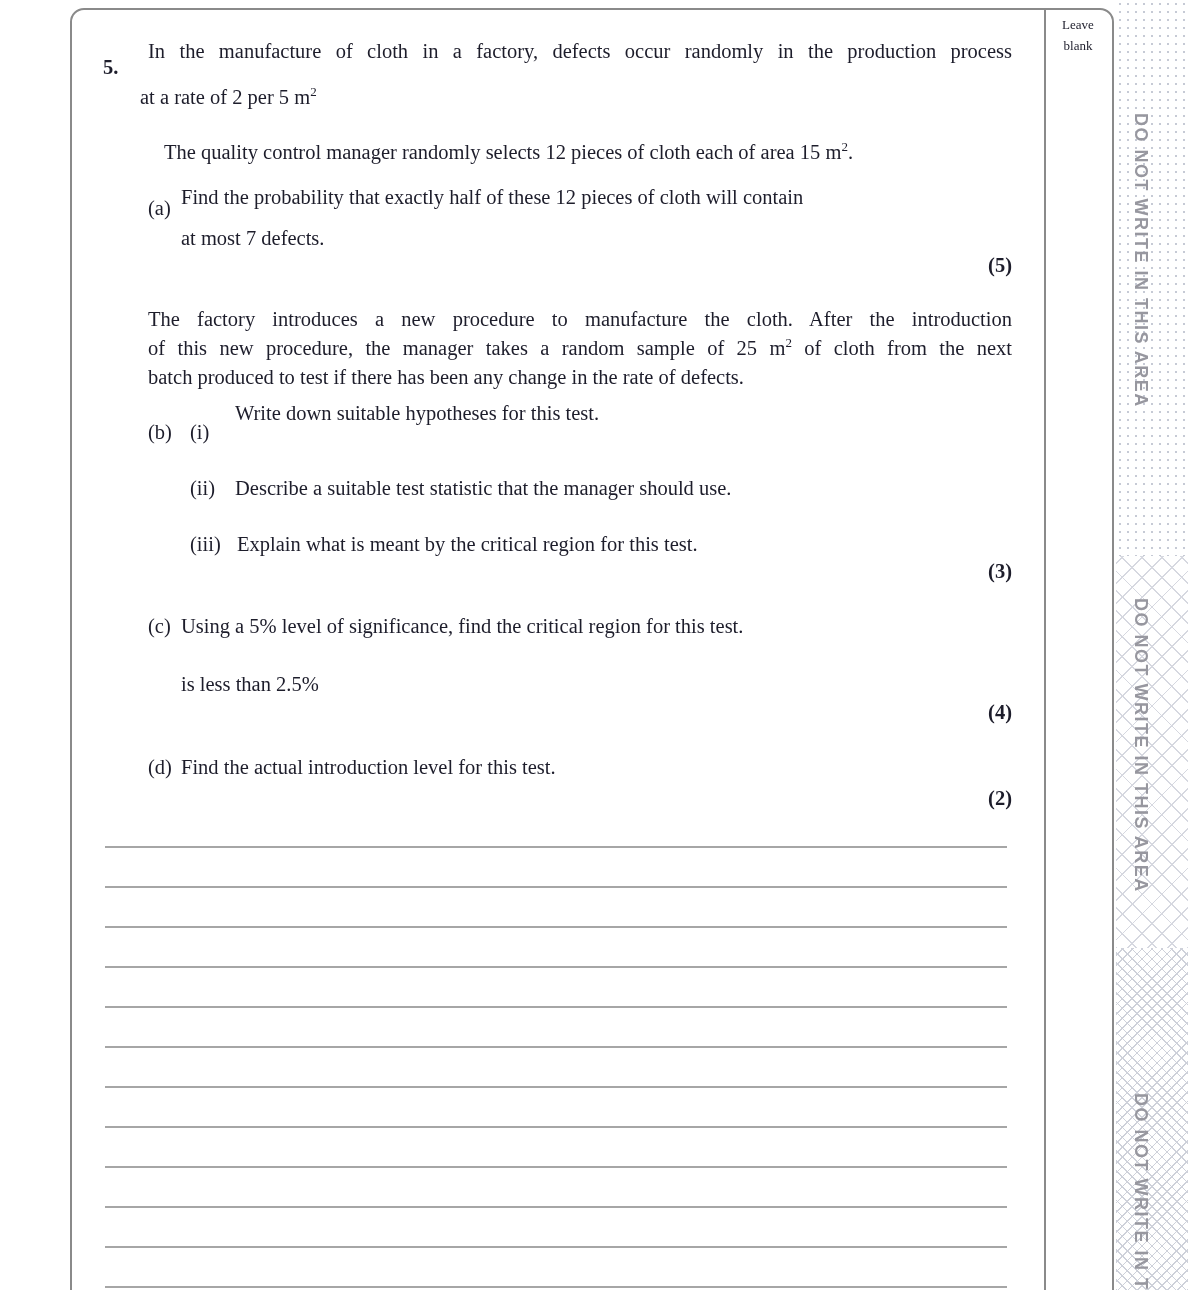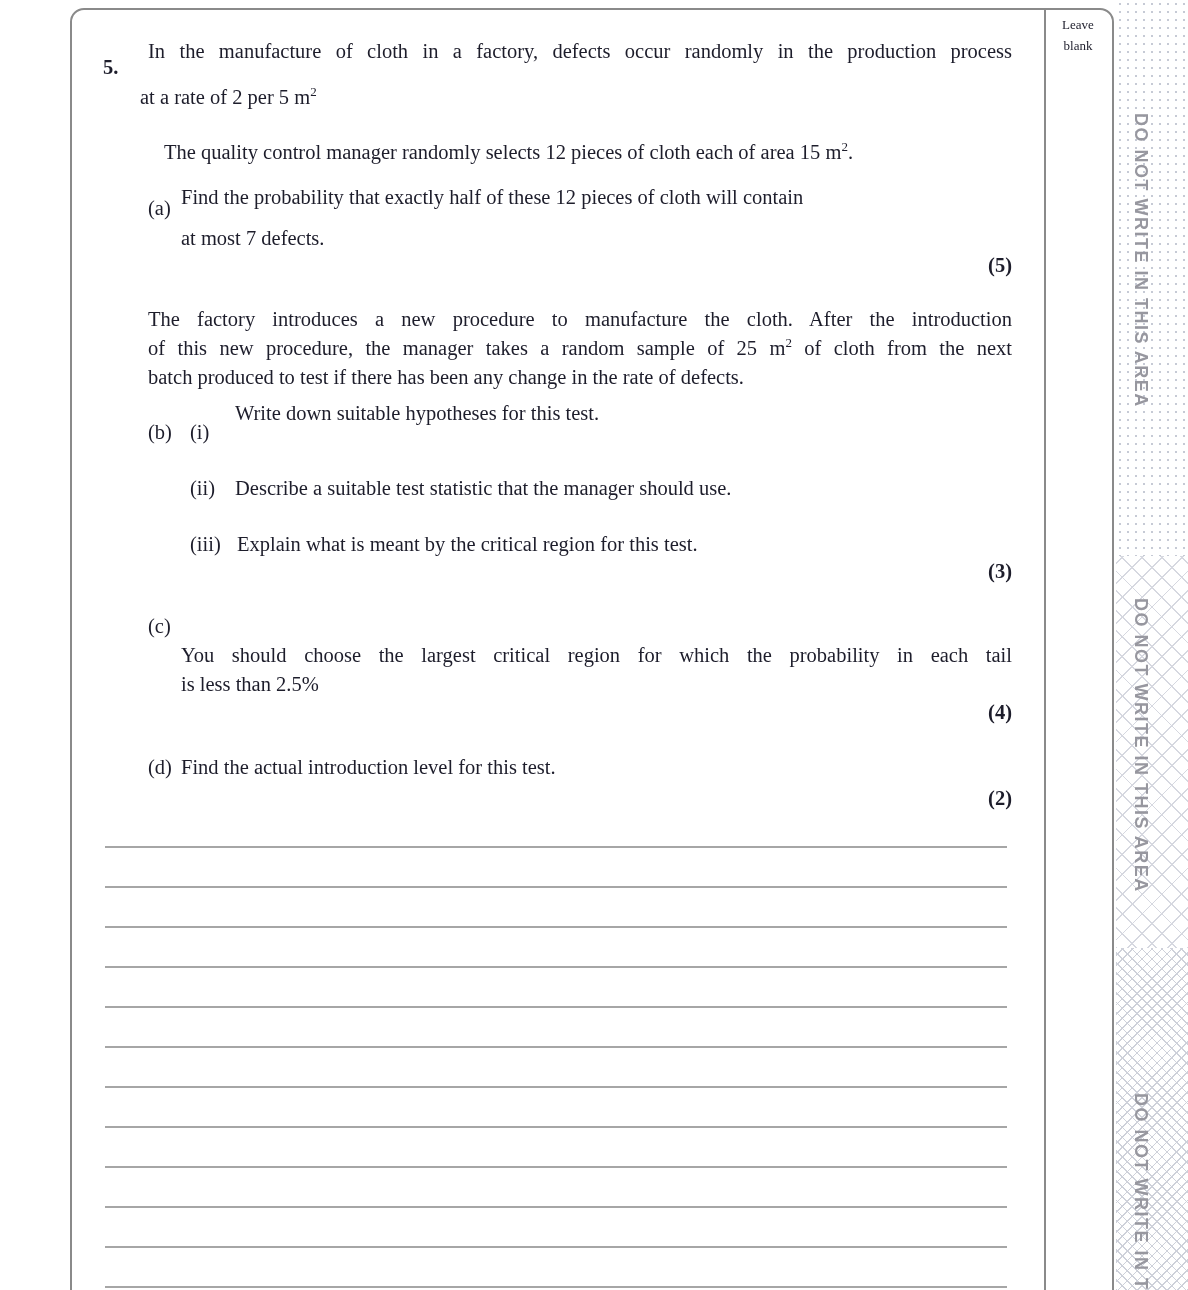--- a/index.html
+++ b/index.html
@@ -120,21 +120,21 @@
   <div class="txt" style="left:148px;top:417px;">(b)</div>
   <div class="txt" style="left:190px;top:417px;">(i)</div>
   <div class="txt" style="left:235px;top:398px;">Write down suitable hypotheses for this test.</div>
   <div class="txt" style="left:190px;top:473px;">(ii)</div>
   <div class="txt" style="left:235px;top:473px;">Describe a suitable test statistic that the manager should use.</div>
   <div class="txt" style="left:190px;top:529px;">(iii)</div>
   <div class="txt" style="left:237px;top:529px;">Explain what is meant by the critical region for this test.</div>
   <div class="marks" style="left:892px;top:556px;">(3)</div>
 
   <div class="txt" style="left:148px;top:612px;line-height:29px;">(c)</div>
-  <div class="txt just" style="left:181px;top:641px;width:831px;line-height:29px;">You should choose the largest critical region for which the probability in each tail</div>
+  <div class="txt" style="left:181px;top:612px;line-height:29px;">Using a 5% level of significance, find the critical region for this test.</div>
   <div class="txt" style="left:181px;top:670px;line-height:29px;">is less than 2.5%</div>
   <div class="marks" style="left:892px;top:697px;">(4)</div>
 
   <div class="txt" style="left:148px;top:752px;">(d)</div>
   <div class="txt" style="left:181px;top:752px;">Find the actual introduction level for this test.</div>
   <div class="marks" style="left:892px;top:783px;">(2)</div>
 
   <div>
     <div class="answer-line" style="top:846px;"></div>
     <div class="answer-line" style="top:886px;"></div>

